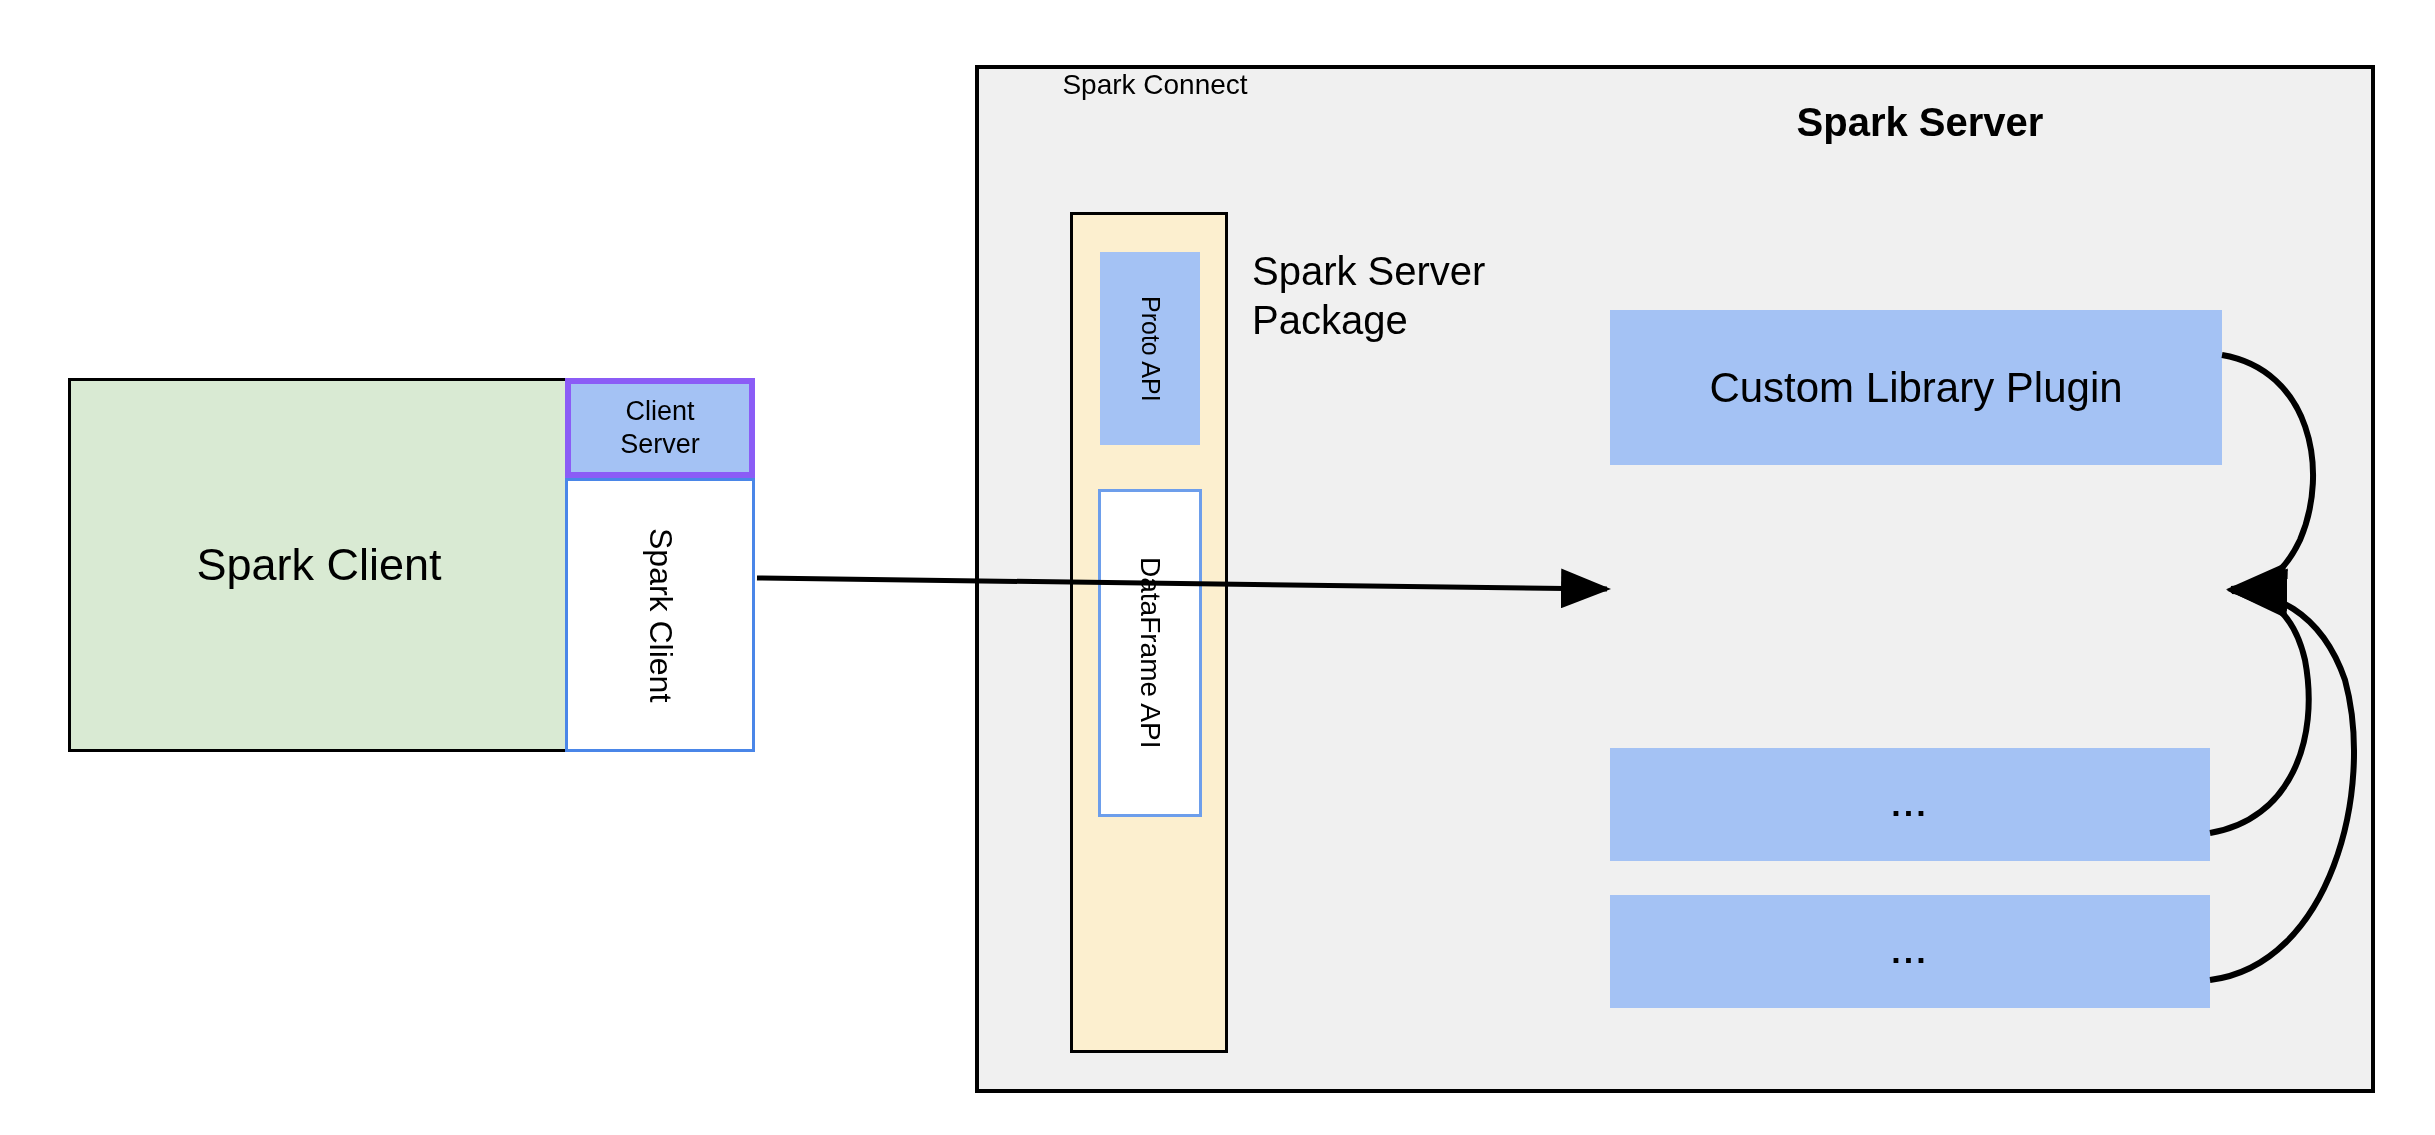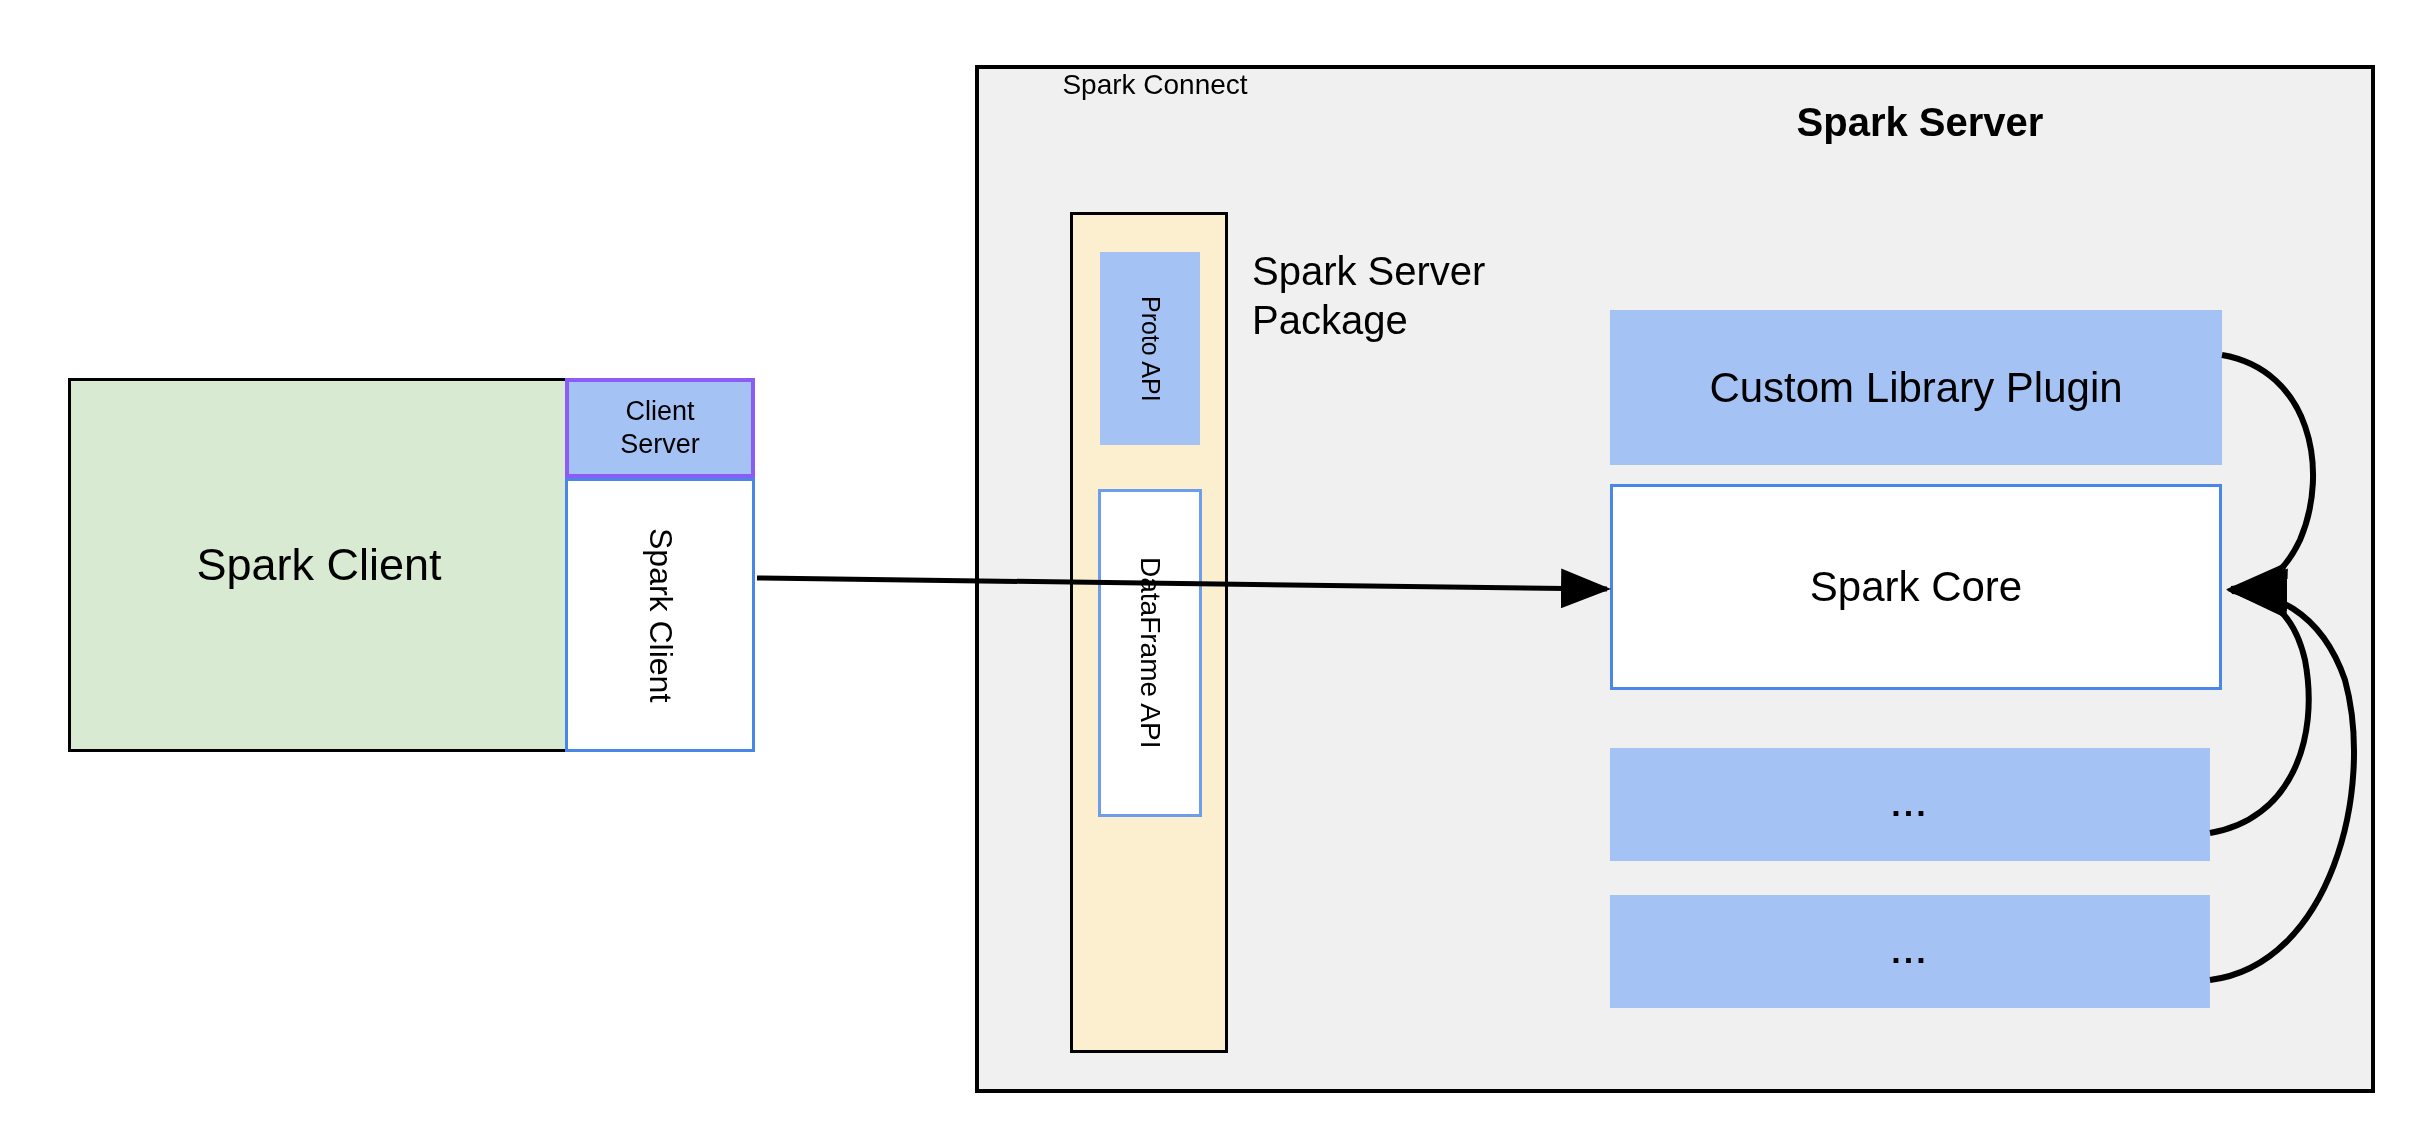--- a/index.html
+++ b/index.html
@@ -35,21 +35,21 @@
     background: #D9EAD3;
     border: 3px solid #000000;
     font-size: 45px;
     line-height: 1.18;
     z-index: 2;
   }
   #client-package-box {
     left: 565px; top: 378px;
     width: 190px; height: 100px;
     background: #A4C2F4;
-    border: 4px solid #8b5cf6;
+    border: 6px solid #8b5cf6;
     font-size: 27px;
     line-height: 1.22;
     z-index: 3;
   }
   #spark-client-box {
     left: 565px; top: 478px;
     width: 190px; height: 274px;
     background: #FFFFFF;
     border: 3px solid #4A86E8;
     z-index: 3;
@@ -196,23 +196,20 @@
   </div>
 
   <div id="dataframe-api-box" class="box">
     <span class="vtext">DataFrame API</span>
   </div>
 
   <div id="custom-library-plugin-box" class="box">
     <span>Custom Library Plugin</span>
   </div>
 
-  <div id="spark-core-box" class="box">
-    <span>Spark Core</span>
-  </div>
 
   <div id="ellipsis-box-1" class="box">
     <span>...</span>
   </div>
 
   <div id="ellipsis-box-2" class="box">
     <span>...</span>
   </div>
 
   <div id="client-app-box" class="box">

